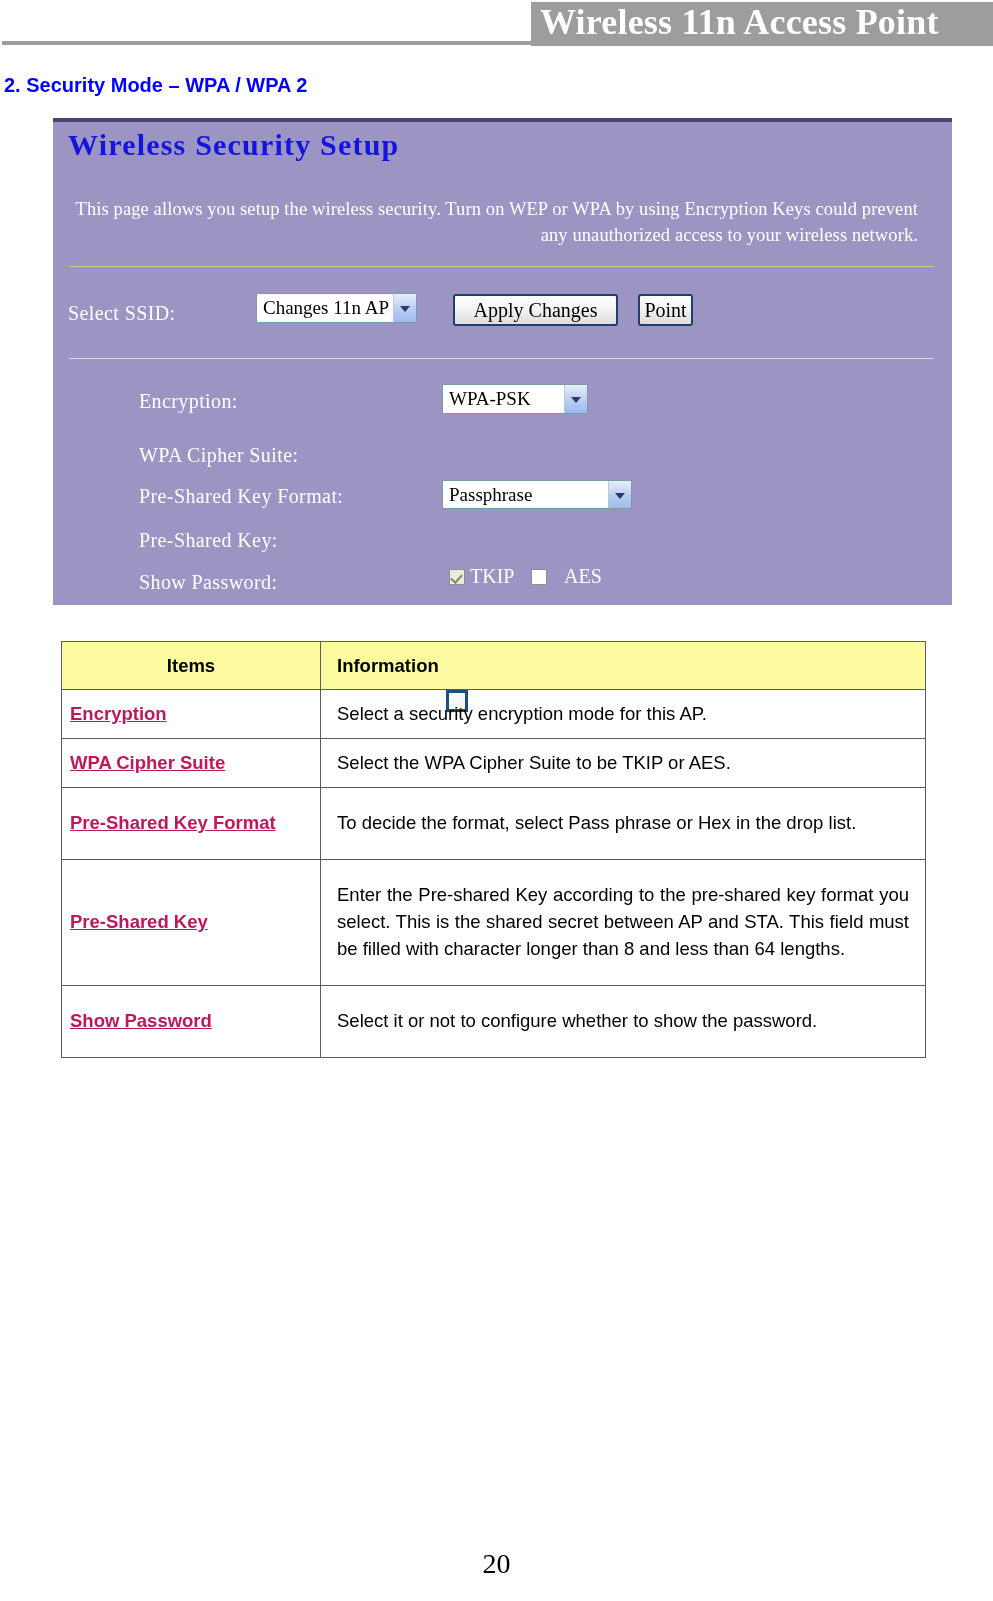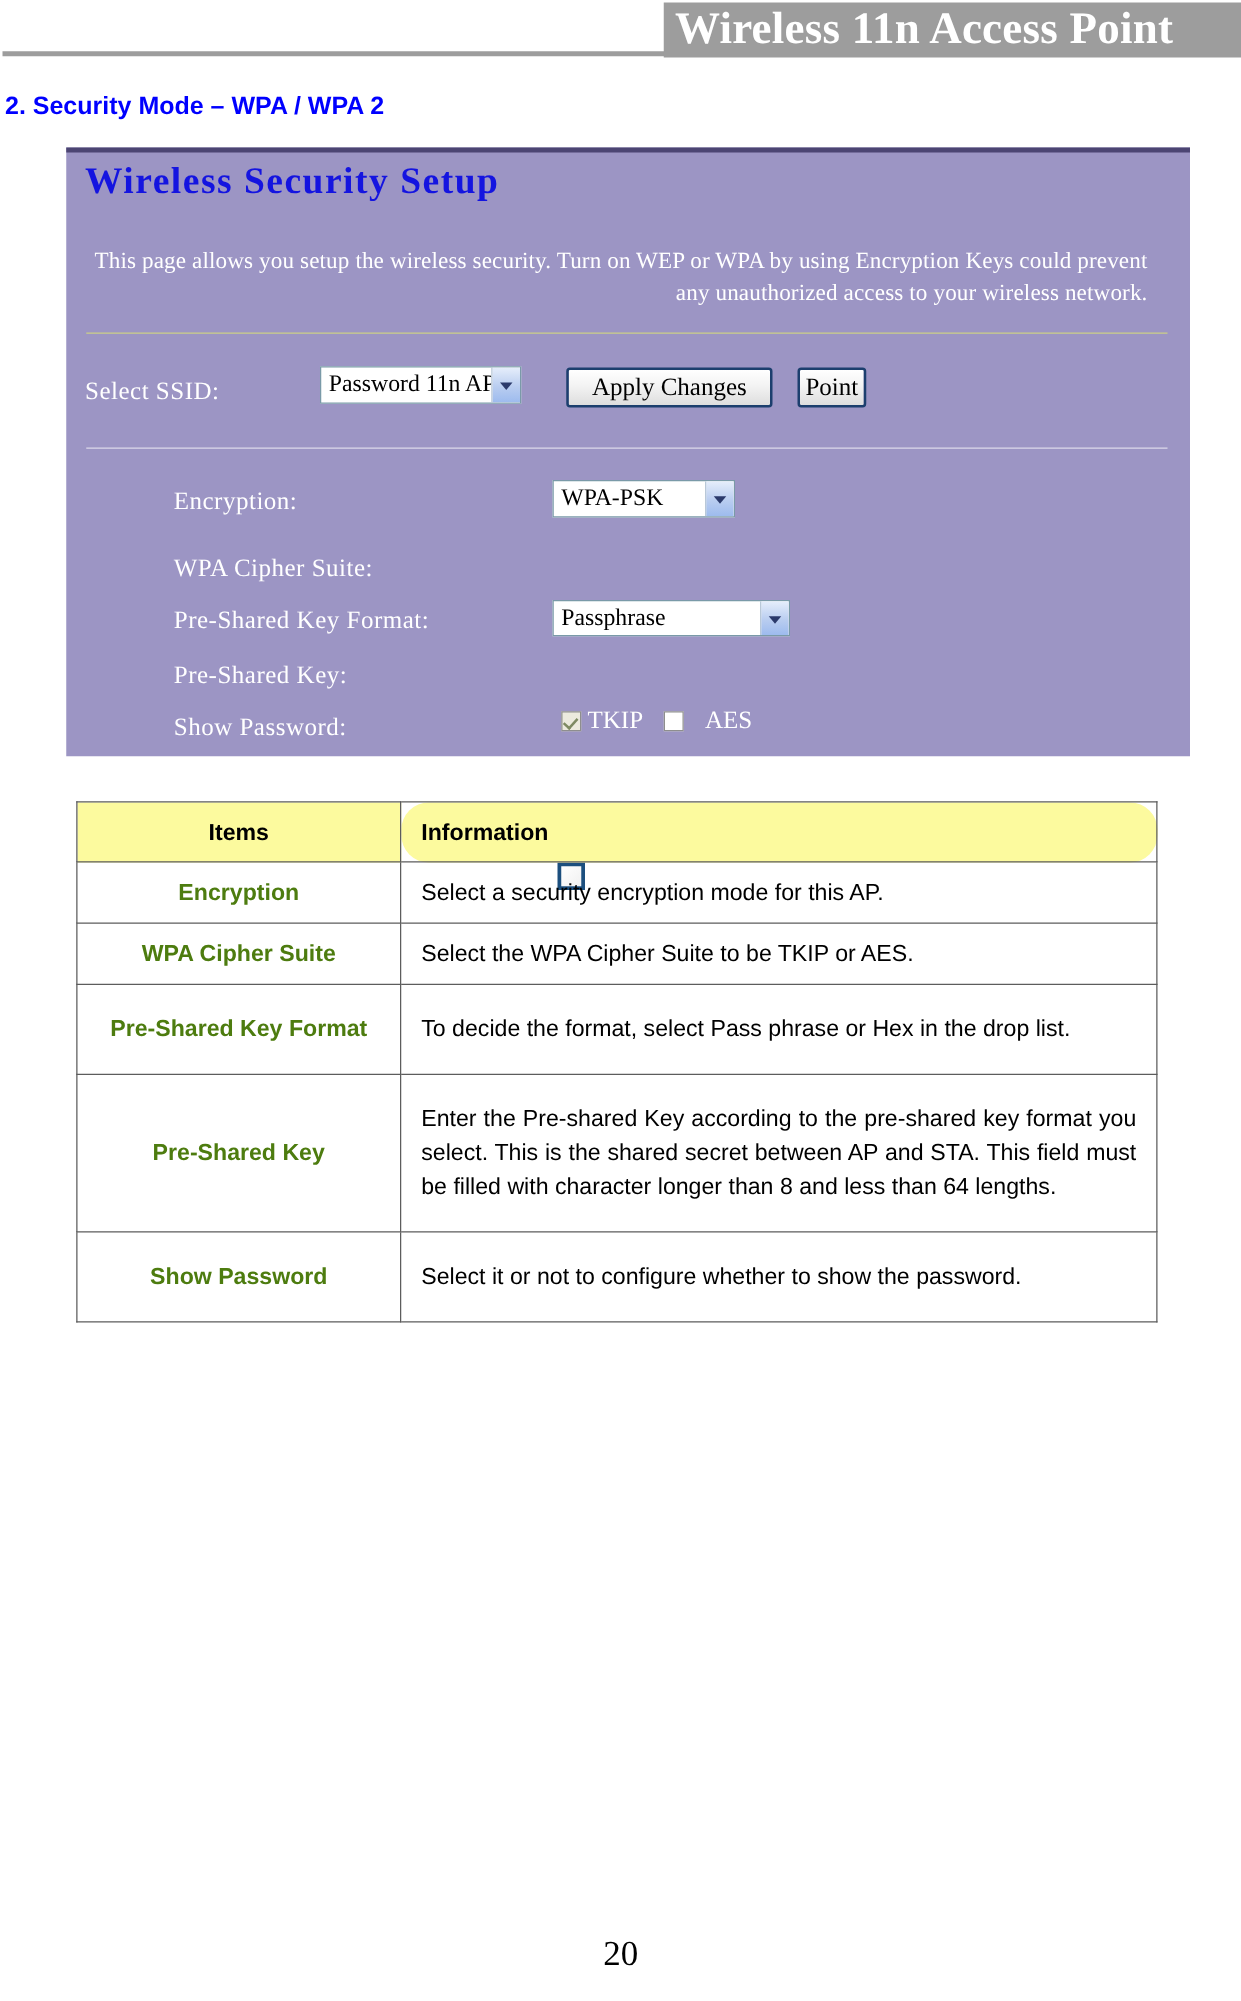--- a/index.html
+++ b/index.html
@@ -292,31 +292,32 @@
   }
   #info-table th {
     background: #fcfa9e;
     font-size: 18.5px;
     font-weight: bold;
     color: #000000;
     height: 48px;
     padding: 0;
   }
   #info-table th.col-items { text-align: center; }
-  #info-table th.col-info  { text-align: left; padding-left: 16px; border-radius: 22px; }
+  #info-table th.col-info  { text-align: left; padding-left: 16px; }
   .col-items { width: 259px; }
   .col-info  { width: 605px; }
 
   #info-table td.cell-item {
-    text-align: center;
+    text-align: left;
     font-weight: bold;
     font-size: 18.5px;
-    color: #4d7c0f;
+    color: #be185d;
     line-height: 1.3;
     padding: 6px 8px;
+    text-decoration: underline;
   }
   #info-table td.cell-info {
     text-align: justify;
     text-align-last: left;
     font-size: 18.5px;
     color: #000000;
     line-height: 1.45;
     padding: 10px 16px 10px 16px;
   }
   tr.row-encryption td { height: 49px; }
@@ -353,21 +354,21 @@
   <div id="panel-title">Wireless Security Setup</div>
 
   <div class="panel-desc" id="panel-desc-1">This page allows you setup the wireless security. Turn on WEP or WPA by using Encryption Keys could prevent</div>
   <div class="panel-desc" id="panel-desc-2">any unauthorized access to your wireless network.</div>
 
   <div class="panel-hr" id="panel-hr-1"></div>
 
   <div class="panel-label" id="label-ssid">Select SSID:</div>
 
   <div class="fake-select" id="select-ssid">
-    <span class="sel-text">Password 11n AP</span>
+    <span class="sel-text">Changes 11n AP</span>
     <span class="sel-arrow"></span>
   </div>
 
   <div class="fake-button" id="btn-apply-changes">Apply Changes</div>
   <div class="fake-button" id="btn-reset">Point</div>
 
   <div class="panel-hr" id="panel-hr-2"></div>
 
   <div class="panel-label" id="label-encryption">Encryption:</div>
   <div class="fake-select" id="select-encryption">

